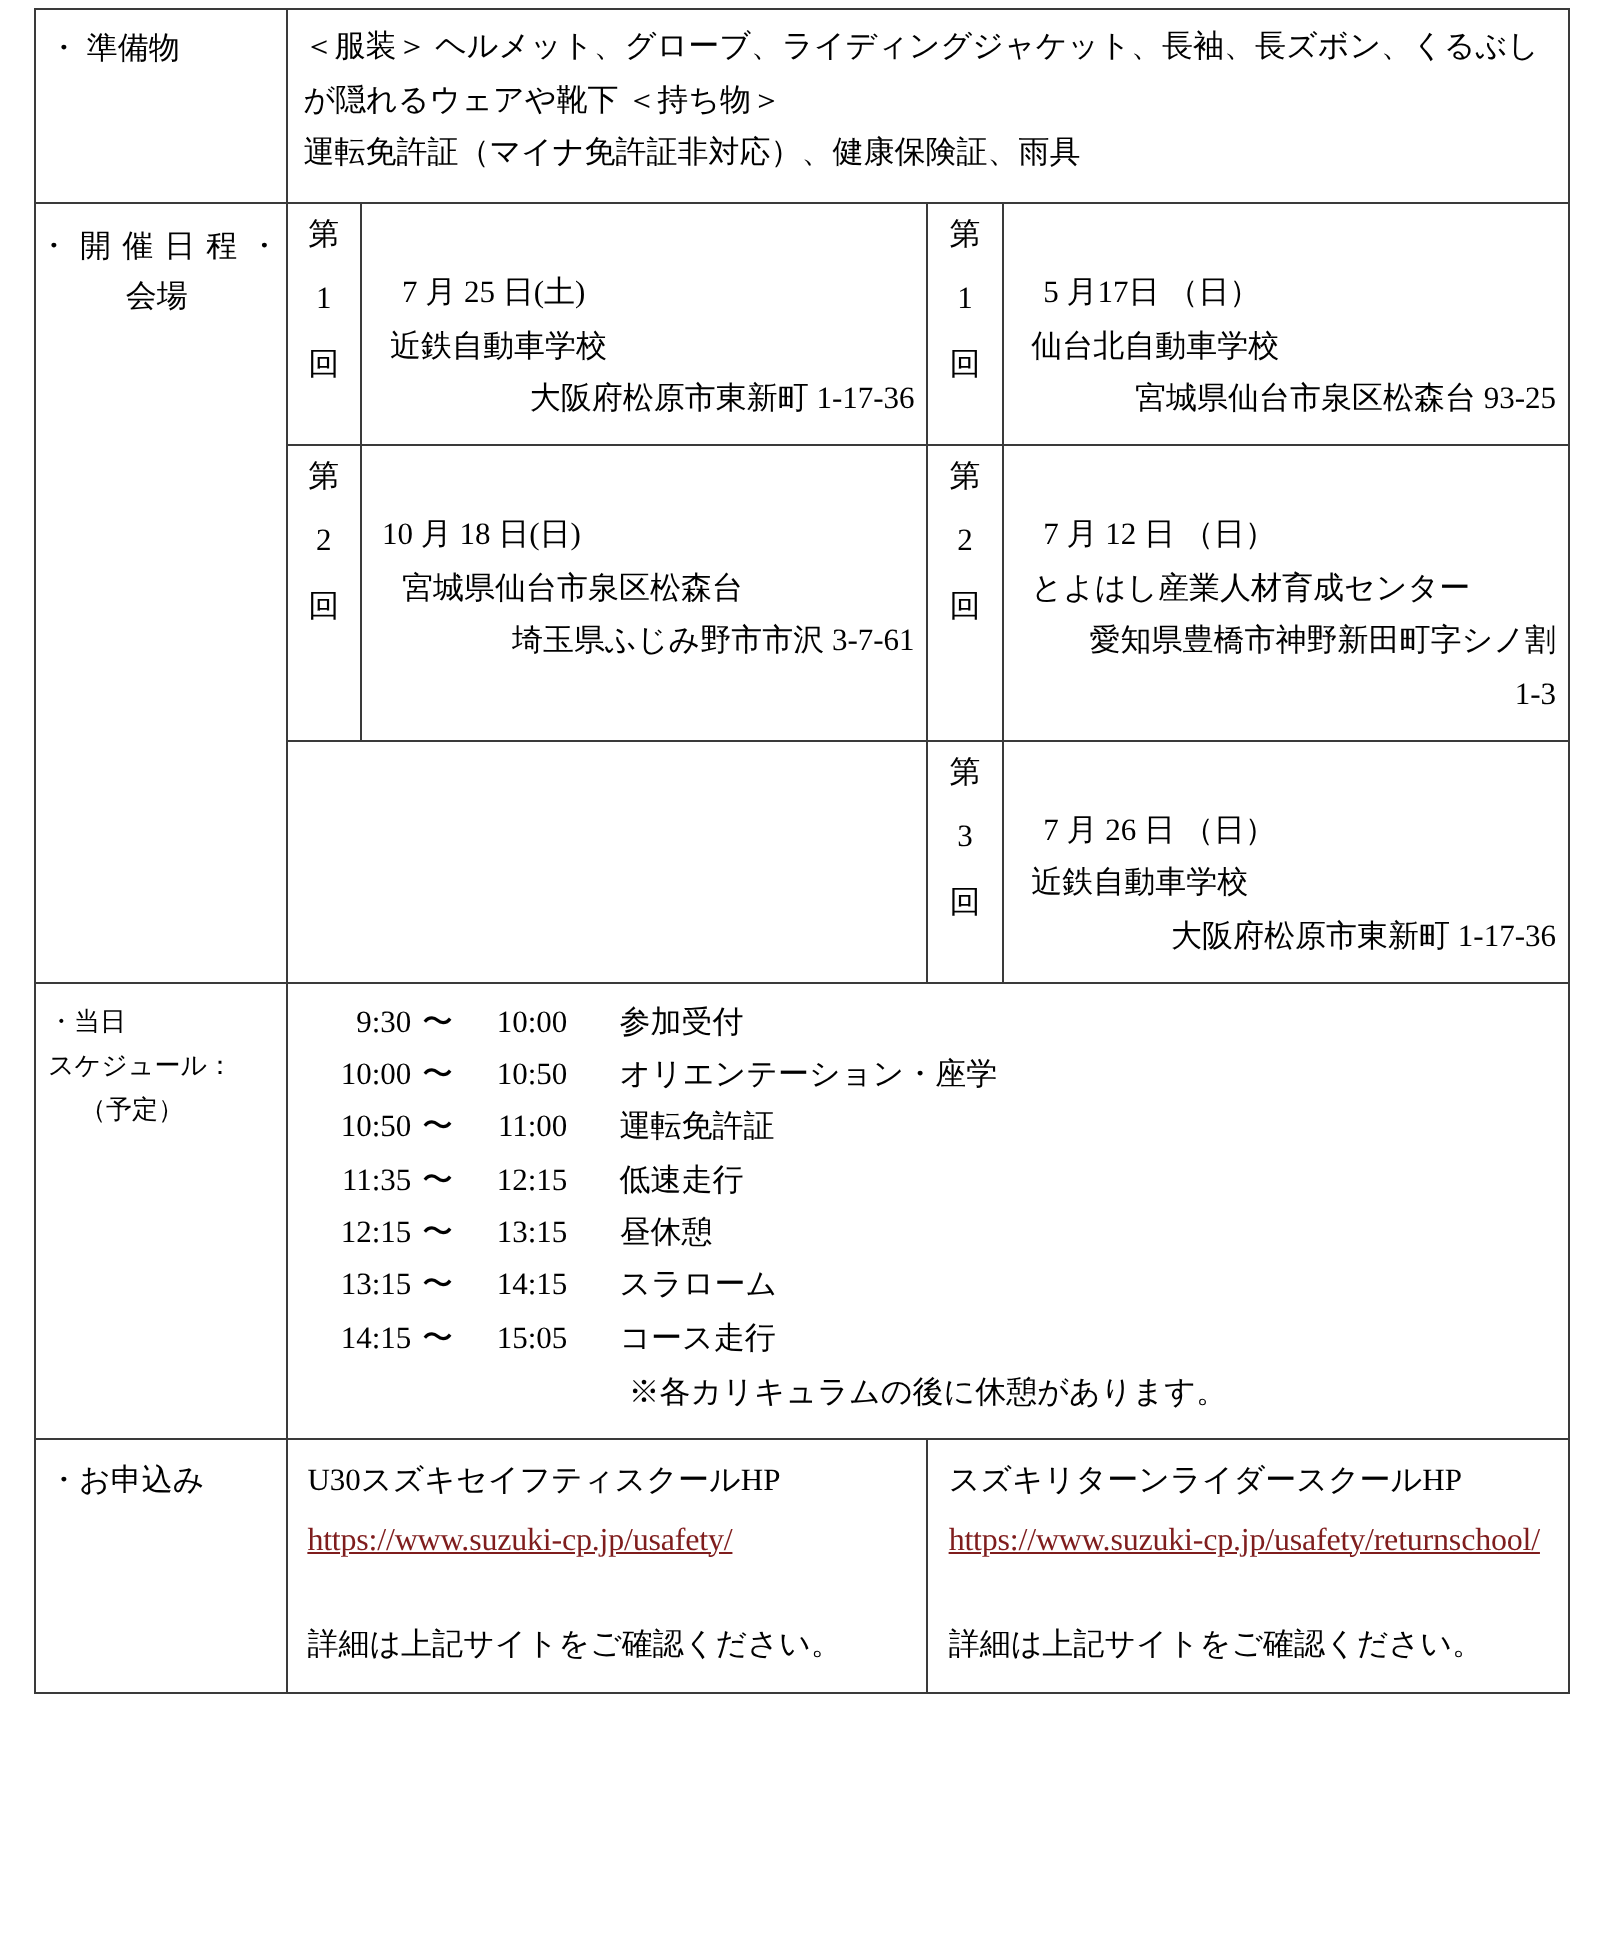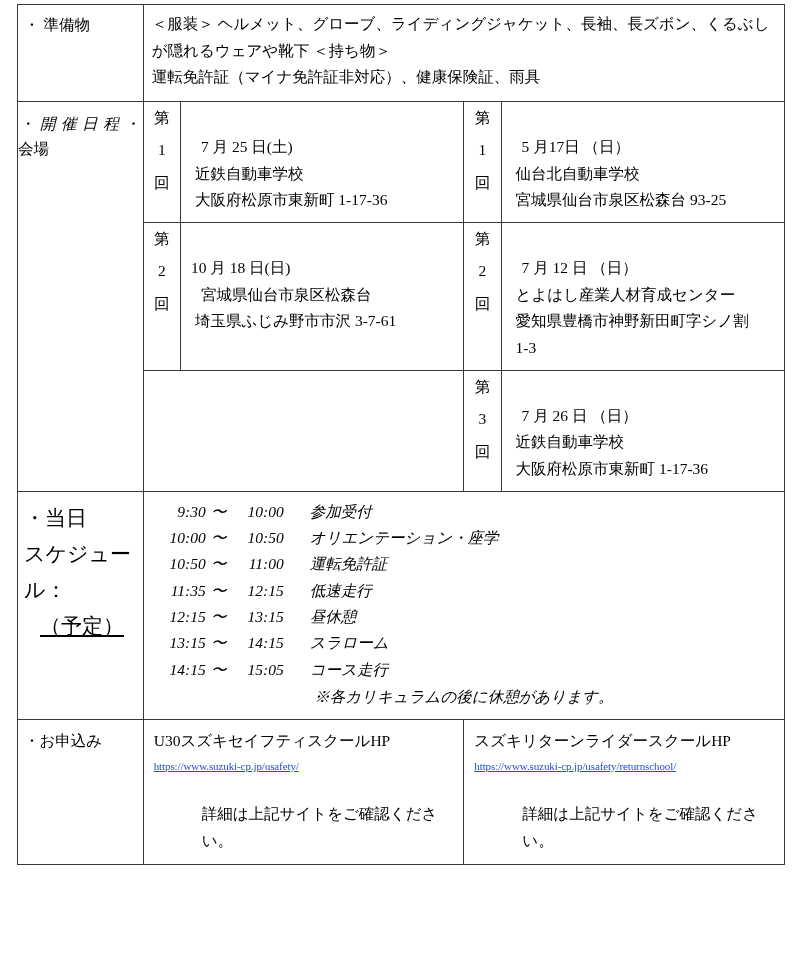--- a/index.html
+++ b/index.html
@@ -62,25 +62,24 @@
   .sched-label {
     padding-top: 9px;
     font-size: 15.5px;
     line-height: 1.62;
   }
   .sched-label .l1 {
     display: block;
     text-align: justify;
     text-align-last: justify;
     padding: 0 3px 0 1px;
-    font-style: italic;
   }
   .sched-label .l2 {
     display: block;
-    text-align: left;
+    text-align: center;
     padding-right: 4px;
     font-family: Liberation Serif, serif;
   }
 
   
   .kai {
     padding: 8px 0 8px 0;
     text-align: center;
     font-size: 15.5px;
     line-height: 1.0;
@@ -97,39 +96,38 @@
     padding: 6px 6px 8px 10px;
     font-size: 15.5px;
     line-height: 1.72;
   }
   .venue .date {
     display: block;
     padding-left: 10px;
     margin-top: 26px;
   }
   .venue .name  { display: block; padding-left: 4px; }
-  .venue .addr  { display: block; padding-left: 4px; }
+  .venue .addr  { display: block; padding-left: 4px; text-align: right; }
 
   .cell-empty { height: 100%; }
 
   
   .day-label {
     padding: 8px 4px 8px 6px;
-    font-size: 21px;
+    font-size: 13px;
     line-height: 1.72;
   }
   .day-label .dl1 { display: block; }
   .day-label .dl2 { display: block; }
-  .day-label .dl3 { display: block; padding-left: 16px; text-decoration: underline; }
+  .day-label .dl3 { display: block; padding-left: 16px; }
 
   .agenda {
     padding: 7px 8px 9px 8px;
     font-size: 15.5px;
     line-height: 1.70;
-    font-style: italic;
   }
   .agenda-row { display: block; white-space: nowrap; }
   .agenda-row .t-start {
     display: inline-block;
     width: 54px;
     text-align: right;
   }
   .agenda-row .t-sep {
     display: inline-block;
     width: 26px;
@@ -157,31 +155,30 @@
     line-height: 1.7;
   }
   .apply-body {
     padding: 8px 8px 10px 10px;
     font-size: 15.5px;
     line-height: 1.7;
   }
   .apply-body .site { display: block; }
   .apply-body .url {
     display: block;
-    font-size: 11px;
-    color: #1d4ed8;
+    font-size: 16px;
+    color: #7f1d1d;
     text-decoration: underline;
     padding-top: 2px;
     letter-spacing: -0.1px;
     cursor: pointer;
   }
   .apply-body .note {
     display: block;
     padding-top: 26px;
-    margin-left: 48px;
   }
 </style>
 </head>
 <body>
 
 <div class="page">
   <table class="main">
     <colgroup>
       <col class="col-label">
       <col class="col-num">

